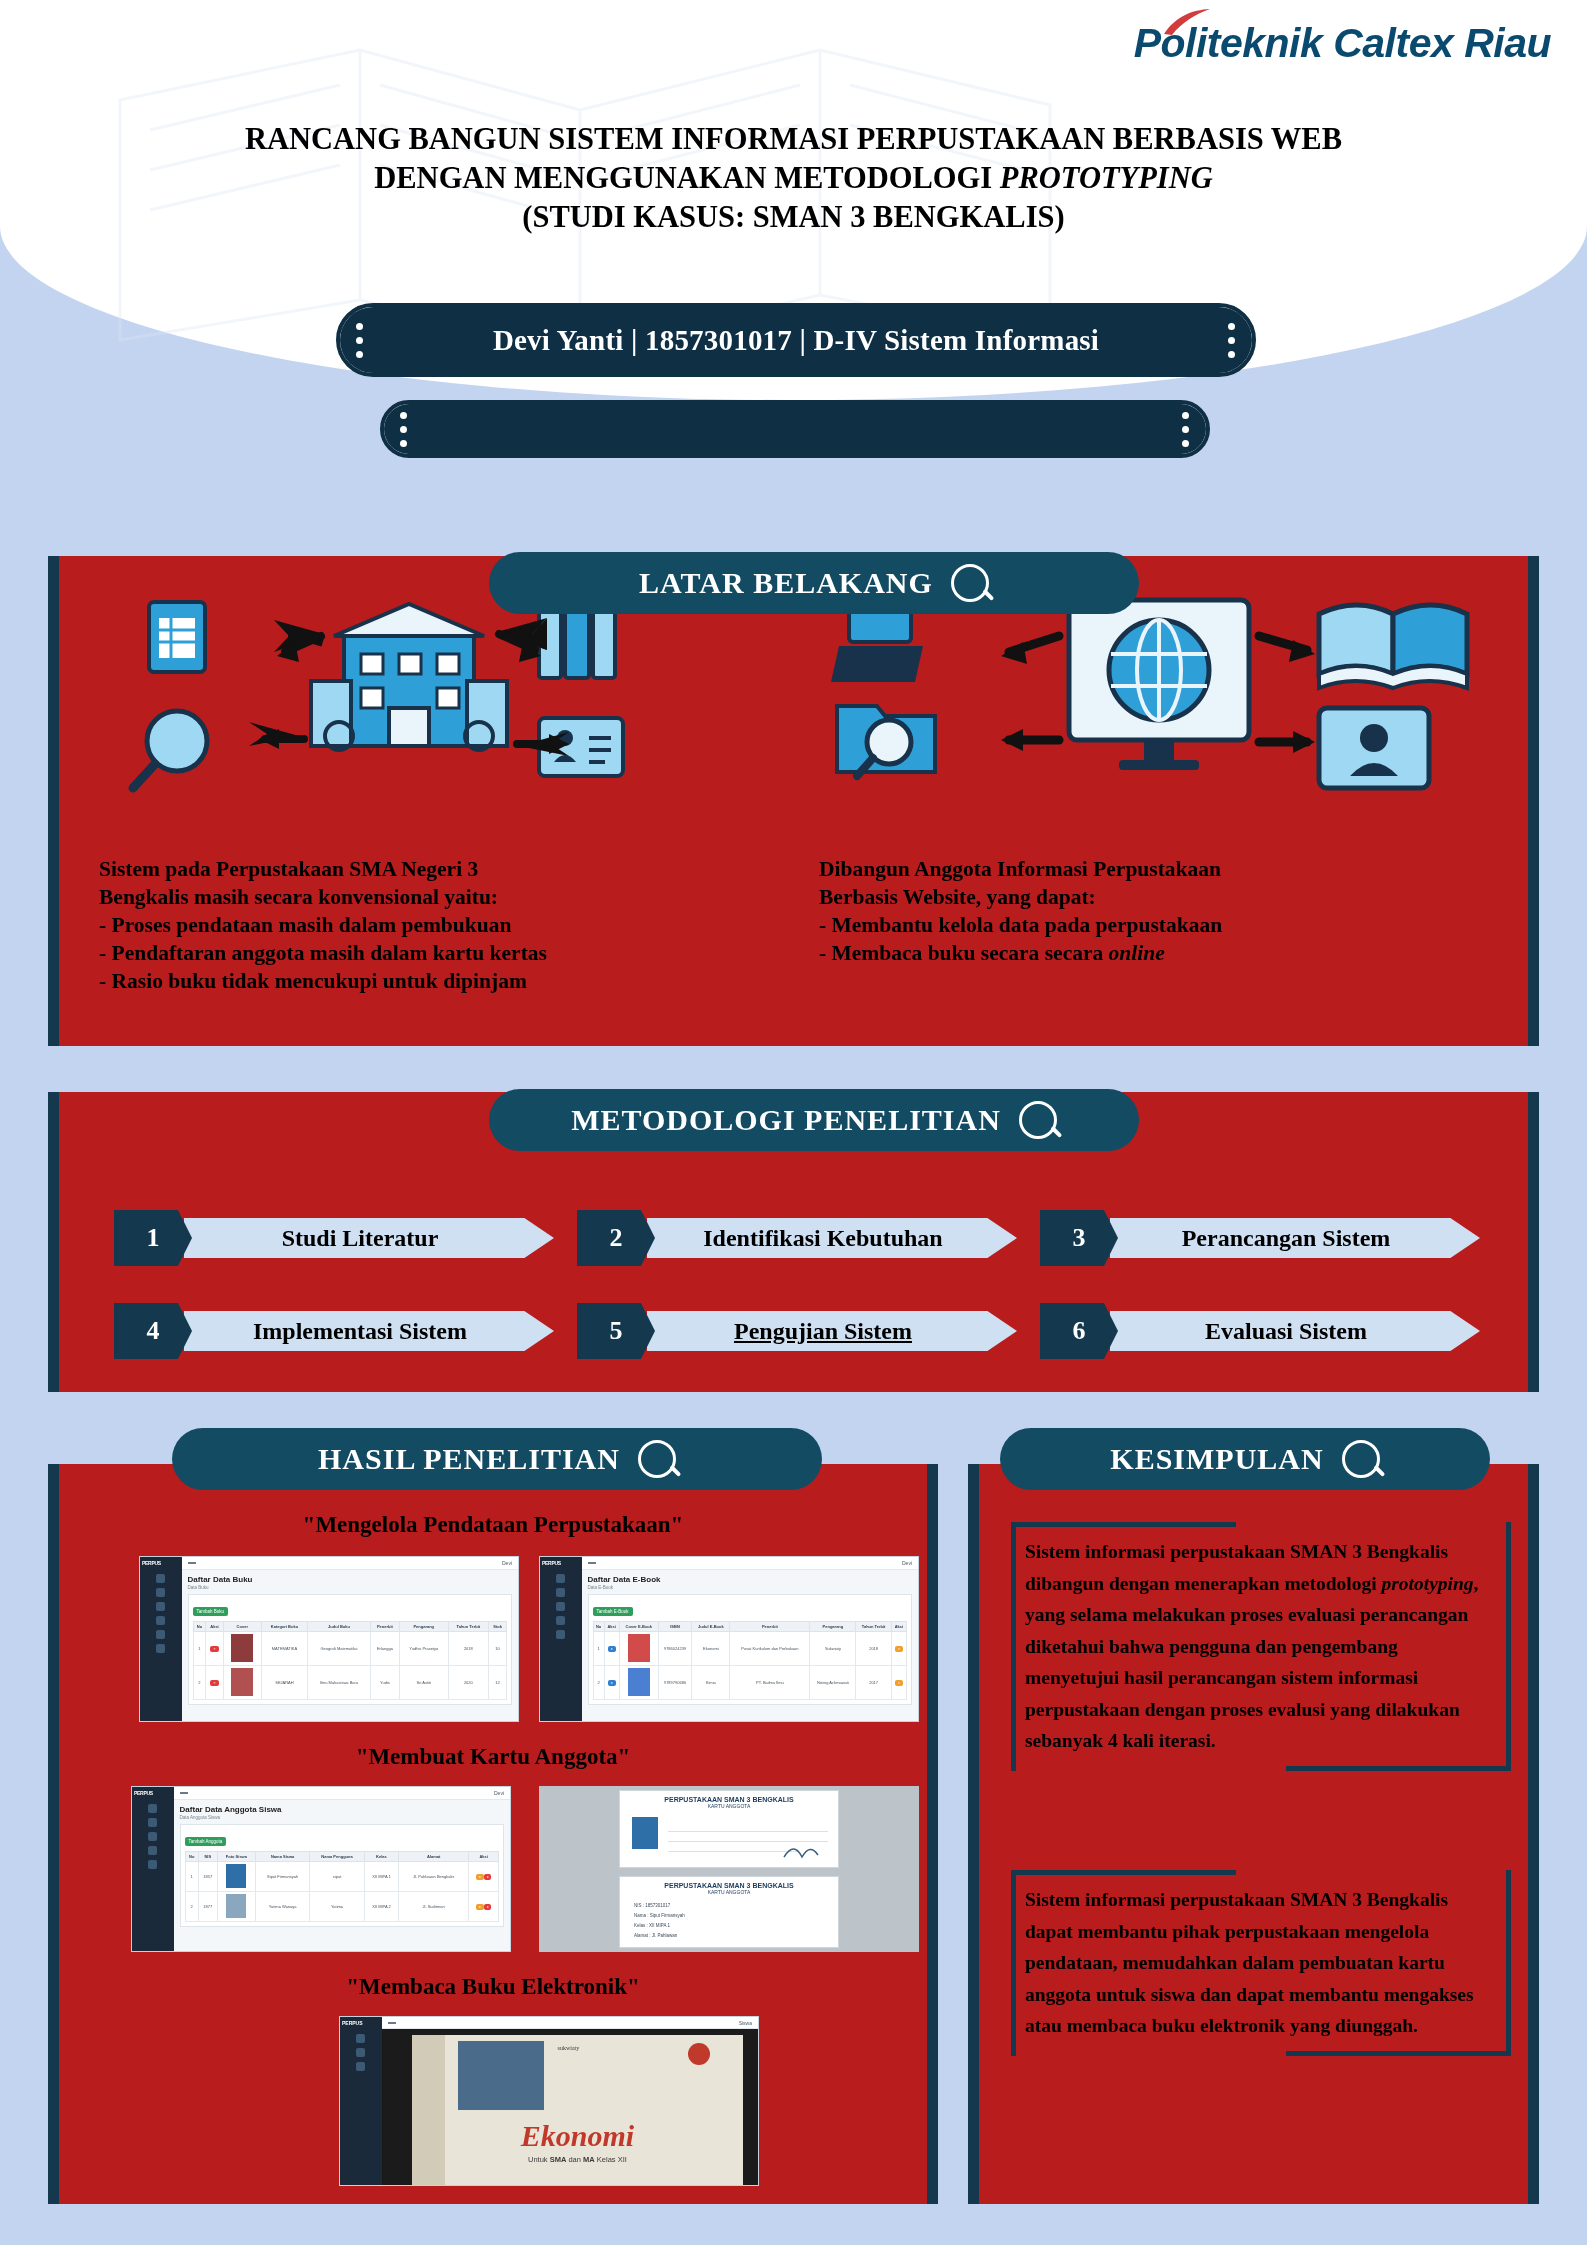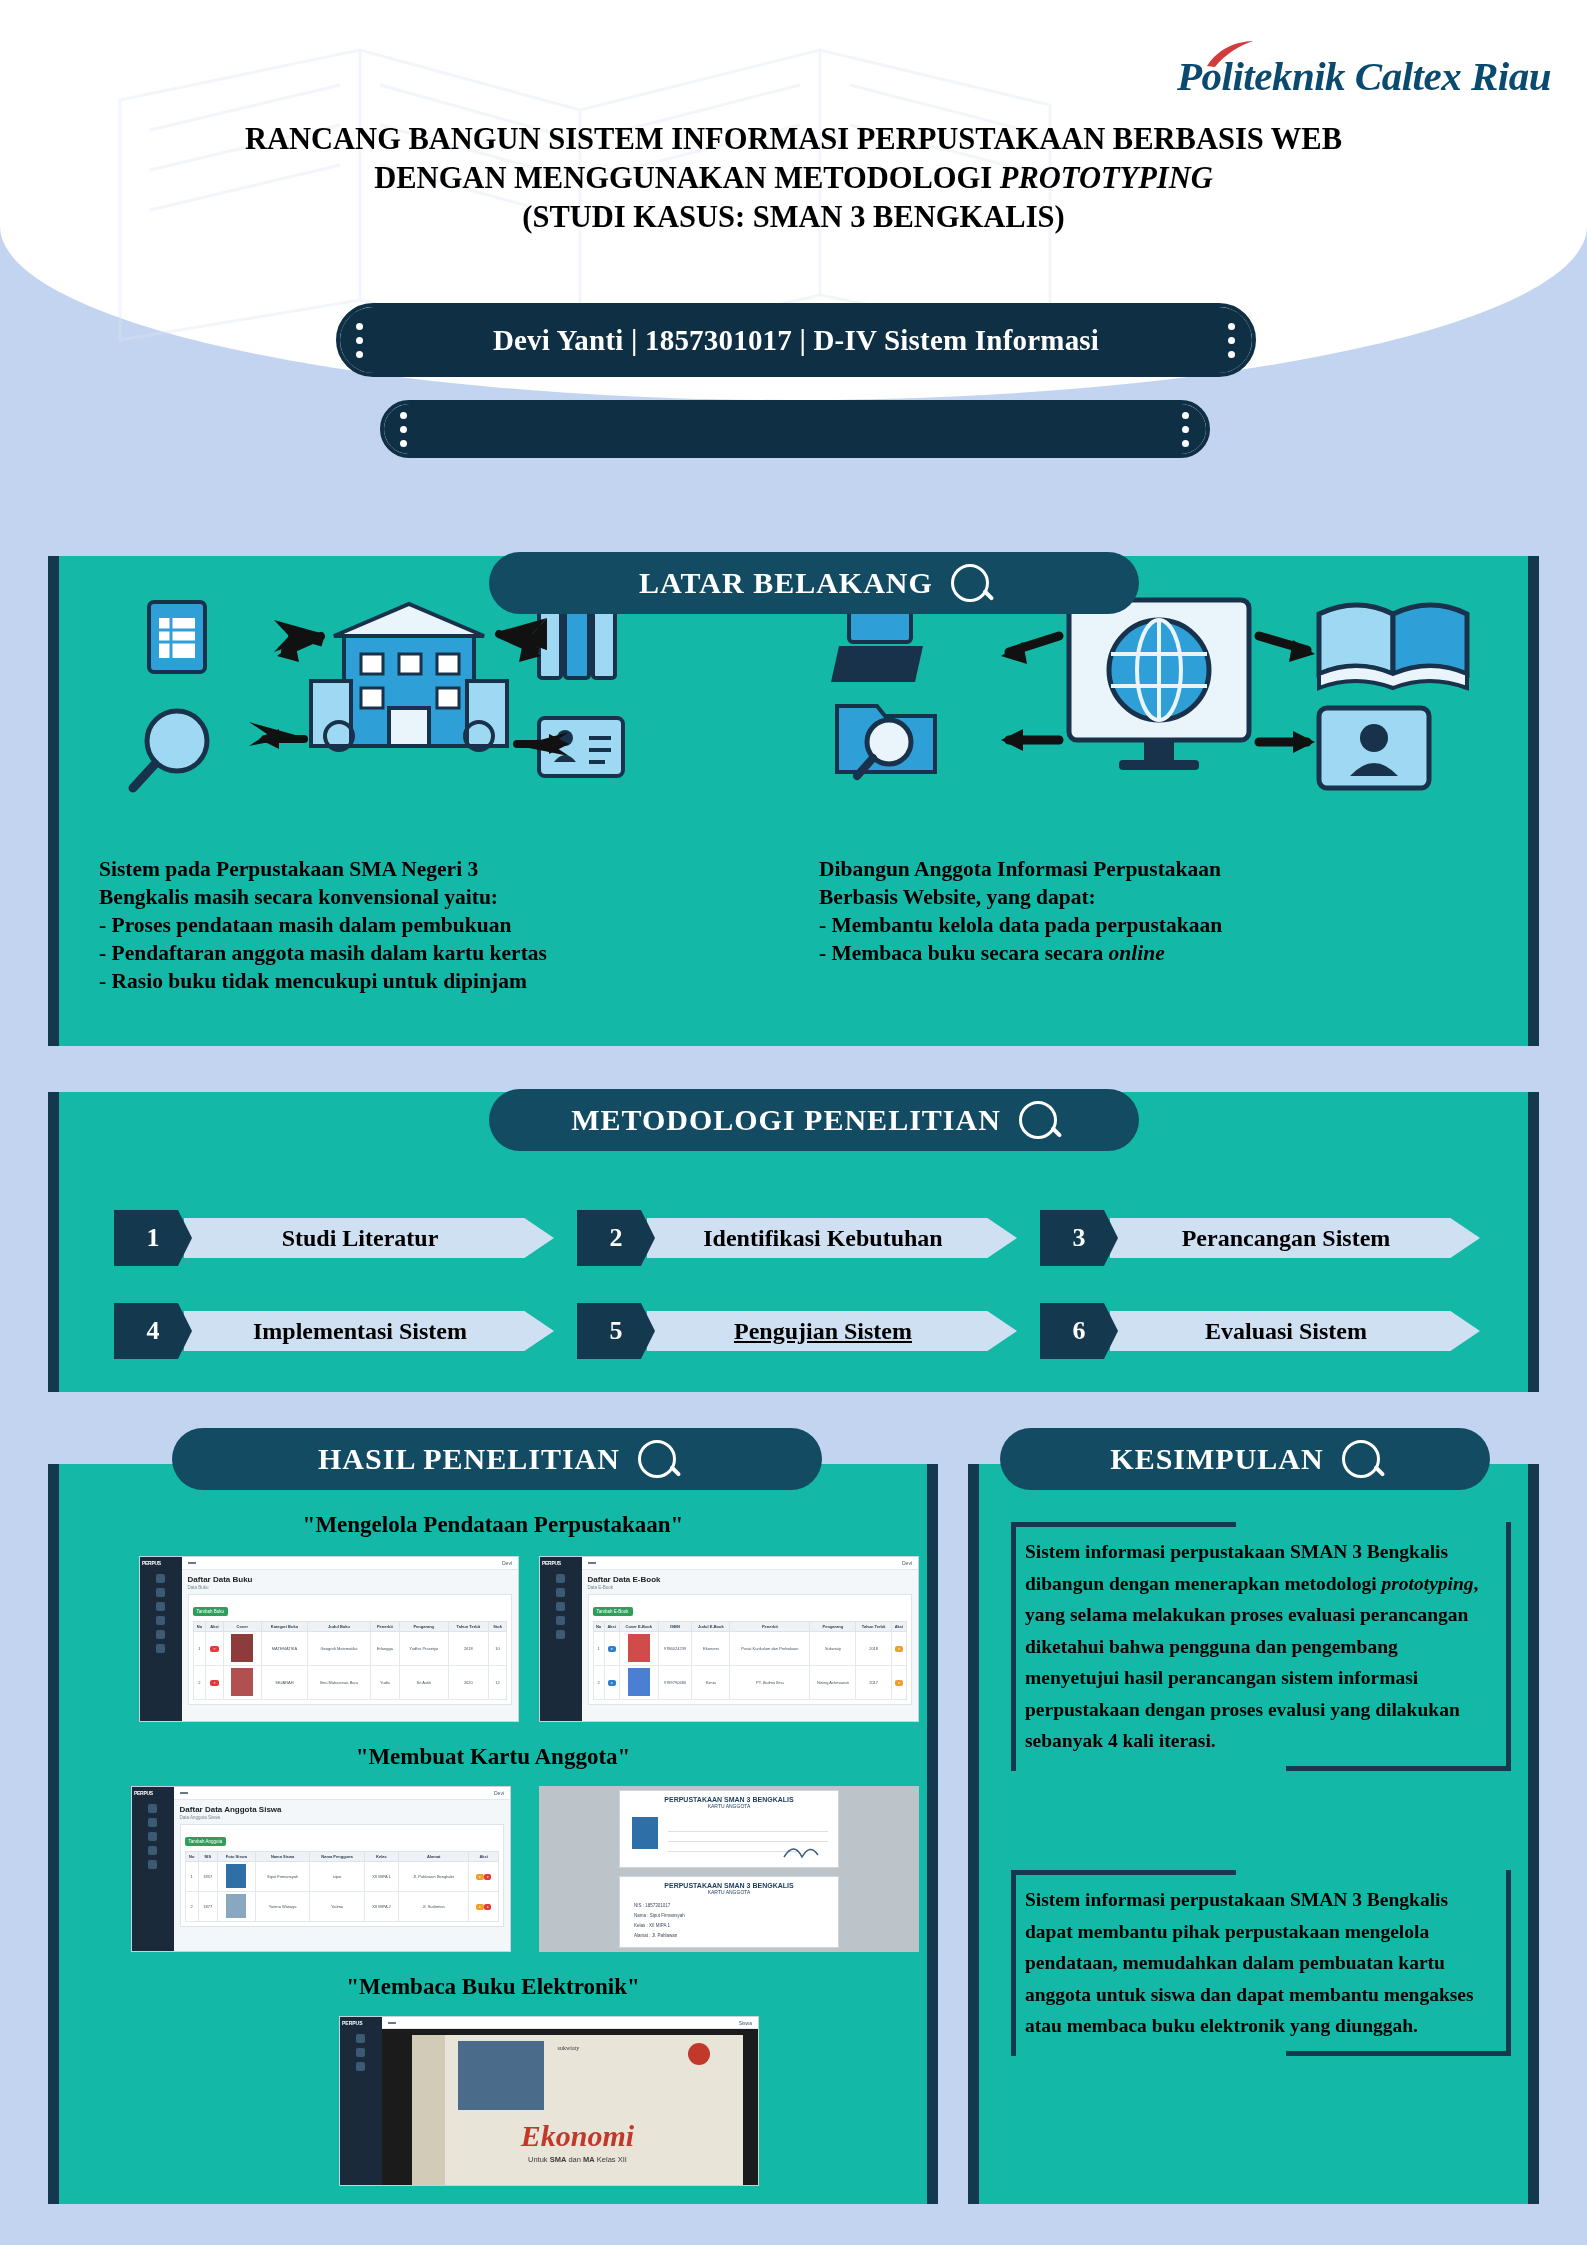--- a/index.html
+++ b/index.html
@@ -20,22 +20,22 @@
     background:#ffffff;
     border-bottom-left-radius:0 0;
     border-radius:0 0 60% 60% / 0 0 18% 18%;
   }
   .bg-book {
     position:absolute; left:60px; top:10px; width:1000px; height:380px;
     opacity:0.35;
   }
   
   .logo {
-    position:absolute; right:36px; top:52px;
-    font-family:Liberation Serif, serif;
+    position:absolute; right:36px; top:20px;
+    font-family:Liberation Sans, sans-serif;
     font-weight:bold; font-style:italic;
     font-size:41px; color:#0b4a6f;
     letter-spacing:-0.5px;
     margin-left:11px;
   }
   .logo .swoosh {
     position:absolute; left:28px; top:-12px;
     width:50px; height:28px;
   }
   .title {
@@ -91,21 +91,21 @@
   }
   .mag:after {
     content:""; position:absolute;
     width:13px; height:3.5px; background:#ffffff;
     transform:rotate(45deg);
     right:-9px; bottom:3px; border-radius:2px;
   }
   
   .panel {
     position:absolute;
-    background:#14b8a6;
+    background:#b91c1c;
     border-left:11px solid #14384d;
     border-right:11px solid #14384d;
   }
 
   
   #panel-lb { left:48px; top:556px; width:1491px; height:490px; }
   .lb-text {
     position:absolute;
     font-weight:bold; font-size:21.5px; line-height:1.3; color:#000;
   }

